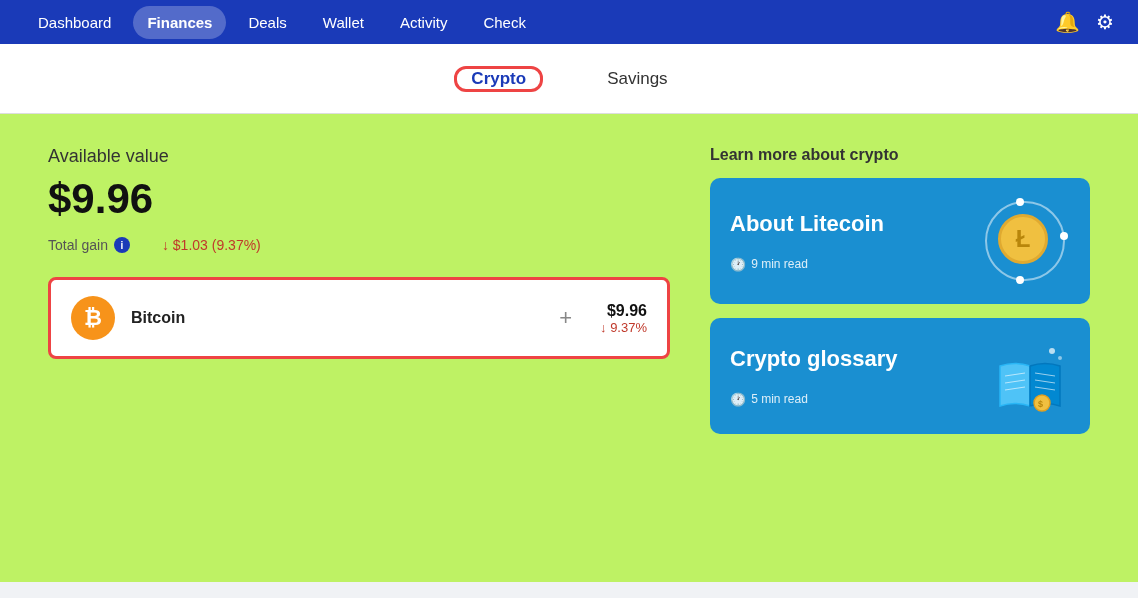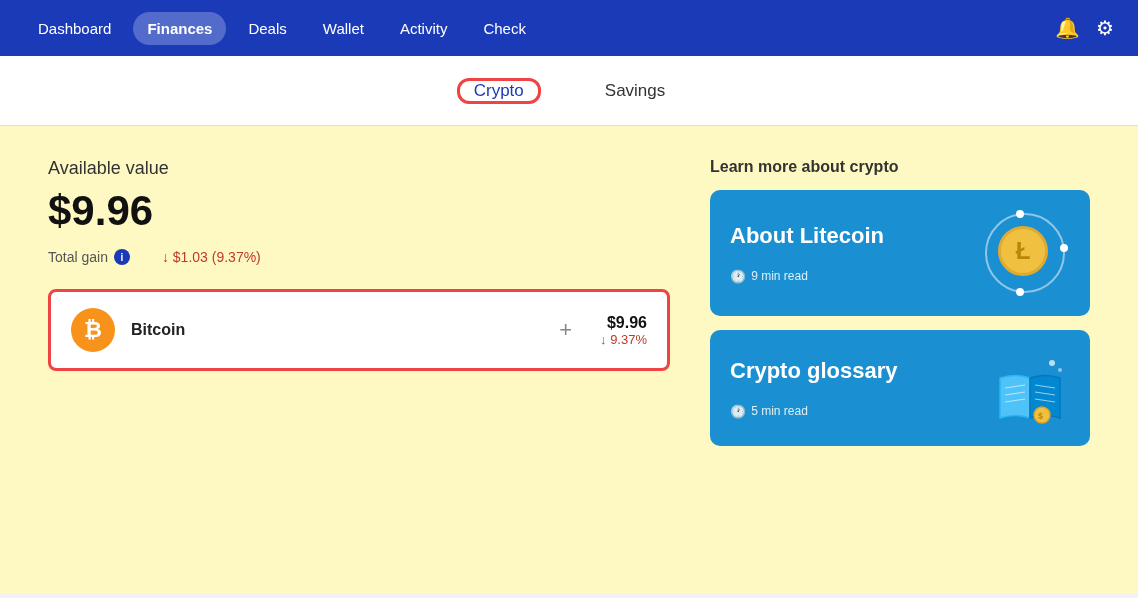--- a/index.html
+++ b/index.html
@@ -4,21 +4,21 @@
   <style>
     * { margin: 0; padding: 0; box-sizing: border-box; }
     body { font-family: Arial, sans-serif; background: #f0f2f5; width: 1138px; height: 598px; overflow: hidden; }
 
     
     .navbar {
       background: #1a3ab8;
       display: flex;
       align-items: center;
       padding: 0 24px;
-      height: 56px;
+      height: 44px;
     }
     .nav-items {
       display: flex;
       align-items: center;
       gap: 8px;
       flex: 1;
     }
     .nav-item {
       color: #fff;
       font-size: 15px;
@@ -55,33 +55,33 @@
     }
     .subtab {
       font-size: 17px;
       color: #333;
       cursor: pointer;
       padding: 8px 16px;
       position: relative;
     }
     .subtab.active-tab {
       color: #1a3ab8;
-      font-weight: 400;
+      font-weight: 700;
       border: 3px solid #e44;
       border-radius: 12px;
       padding: 0 14px;
     }
 
     
     .main-content {
       display: flex;
       padding: 32px 48px;
       gap: 40px;
       height: calc(598px - 60px - 70px);
-      background: #fef9c3;
+      background: #bef264;
     }
 
     
     .left-panel {
       flex: 1;
     }
     .available-label {
       font-size: 18px;
       color: #333;
       margin-bottom: 8px;

